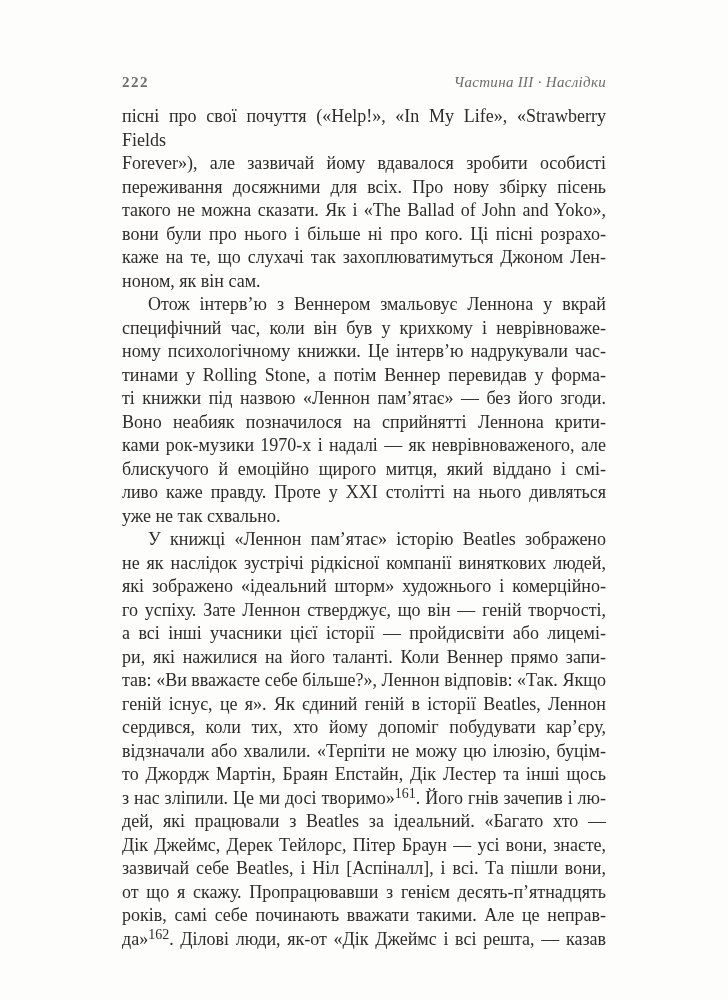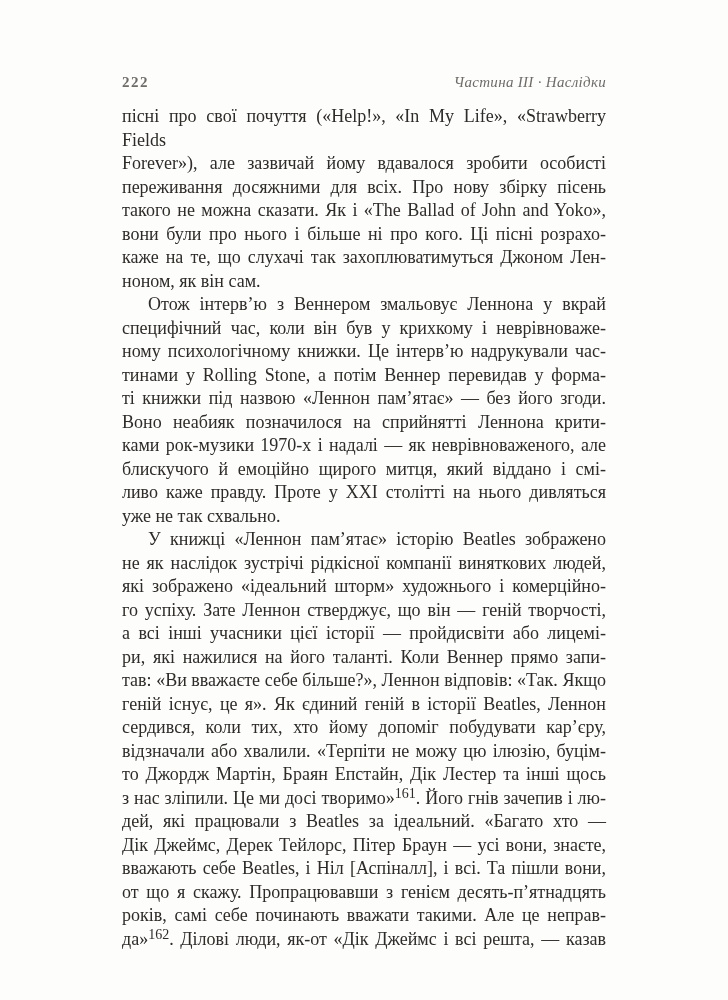--- a/index.html
+++ b/index.html
@@ -95,18 +95,18 @@
       <div class="line">а всі інші учасники цієї історії — пройдисвіти або лицемі-</div>
       <div class="line">ри, які нажилися на його таланті. Коли Веннер прямо запи-</div>
       <div class="line">тав: «Ви вважаєте себе більше?», Леннон відповів: «Так. Якщо</div>
       <div class="line">геній існує, це я». Як єдиний геній в історії Beatles, Леннон</div>
       <div class="line">сердився, коли тих, хто йому допоміг побудувати кар’єру,</div>
       <div class="line">відзначали або хвалили. «Терпіти не можу цю ілюзію, буцім-</div>
       <div class="line">то Джордж Мартін, Браян Епстайн, Дік Лестер та інші щось</div>
       <div class="line">з нас зліпили. Це ми досі творимо»<sup>161</sup>. Його гнів зачепив і лю-</div>
       <div class="line">дей, які працювали з Beatles за ідеальний. «Багато хто —</div>
       <div class="line">Дік Джеймс, Дерек Тейлорс, Пітер Браун — усі вони, знаєте,</div>
-      <div class="line">вважають себе Beatles, і Ніл [Аспіналл], і всі. Та пішли вони,</div>
+      <div class="line">зазвичай себе Beatles, і Ніл [Аспіналл], і всі. Та пішли вони,</div>
       <div class="line">от що я скажу. Пропрацювавши з генієм десять-п’ятнадцять</div>
       <div class="line">років, самі себе починають вважати такими. Але це неправ-</div>
       <div class="line">да»<sup>162</sup>. Ділові люди, як-от «Дік Джеймс і всі решта, — казав</div>
     </div>
 </div>
 
 </body></html>

